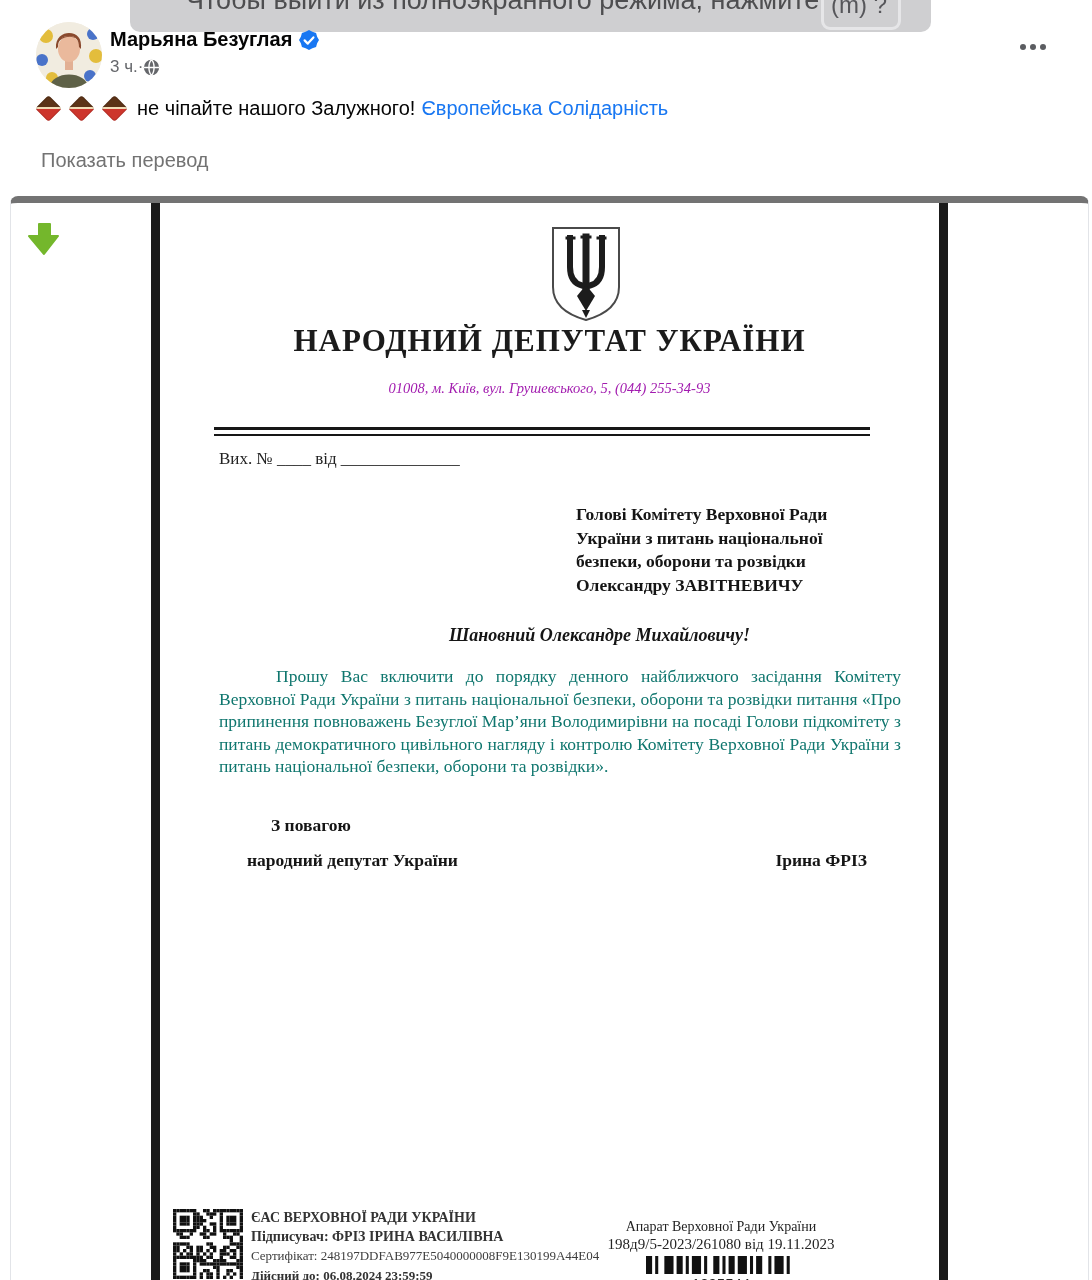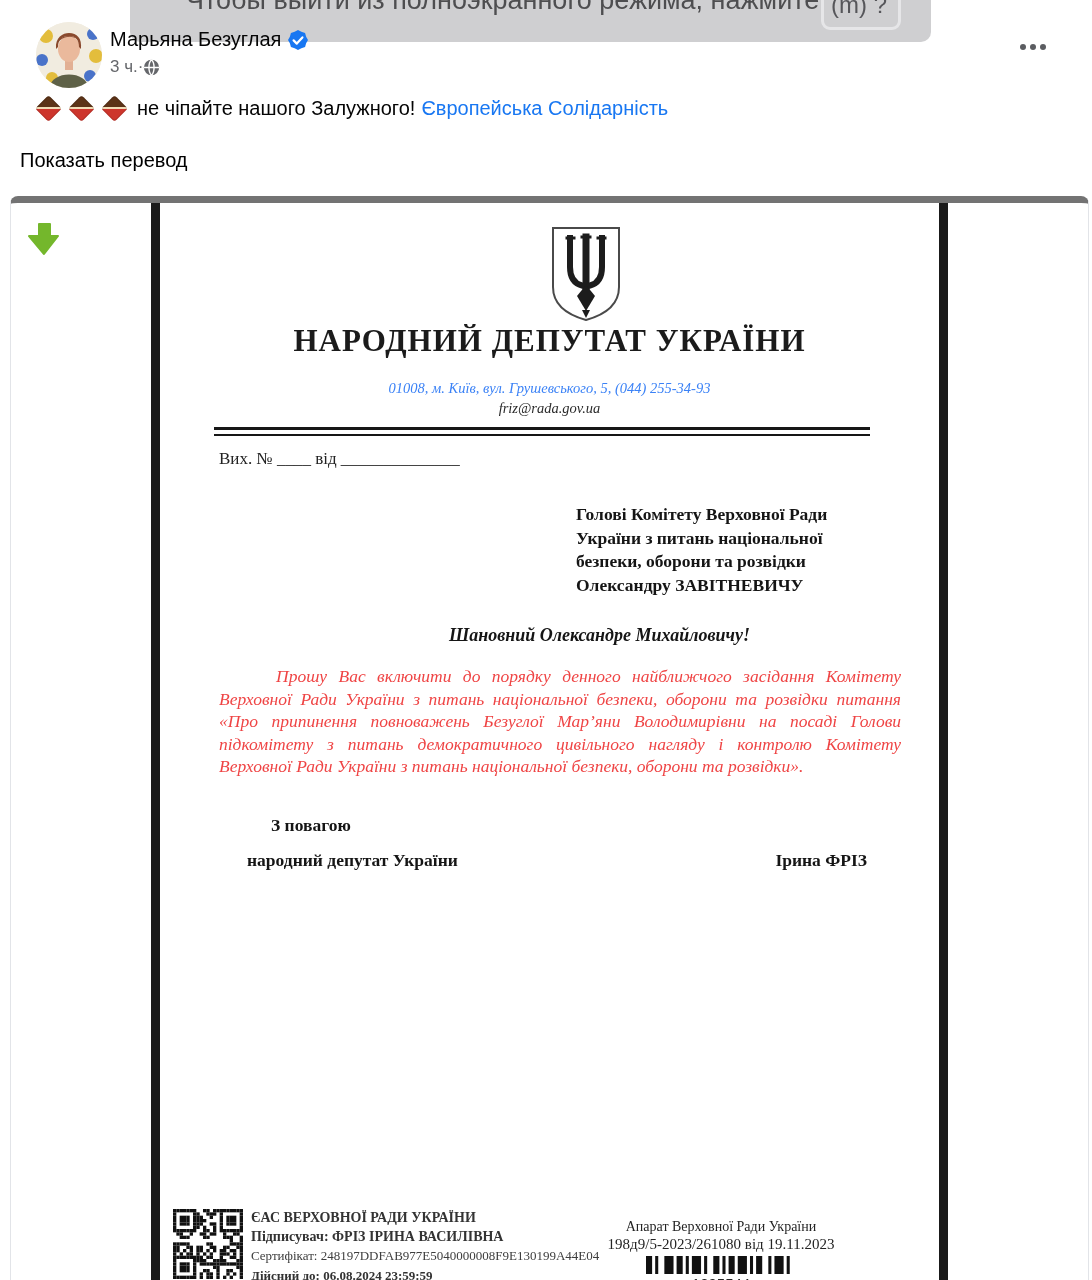--- a/index.html
+++ b/index.html
@@ -1,75 +1,75 @@
 <!DOCTYPE html>
 <html><head>
 <meta charset="utf-8">
 <style>
   html,body{margin:0;padding:0;background:#fff;}
   .screen{position:relative;width:1092px;height:1280px;background:#fff;overflow:hidden;
           font-family:"Liberation Sans",sans-serif;-webkit-font-smoothing:antialiased;}
   .sr-only{position:absolute;width:1px;height:1px;overflow:hidden;clip:rect(0 0 0 0);}
 
   
-  .fs-banner{position:absolute;left:130px;top:0;width:801px;height:42px;background:#cfcfd1;
+  .fs-banner{position:absolute;left:130px;top:0;width:801px;height:32px;background:#cfcfd1;
              border-radius:0 0 10px 10px;overflow:hidden;}
   .fs-banner-text{position:absolute;left:56px;top:-15px;font-size:27px;font-weight:500;
                   color:#4e4e50;white-space:nowrap;}
   .fs-key{position:absolute;right:30px;top:-20px;width:74px;height:44px;
           border:3px solid #e6e6e8;border-radius:9px;}
   .fs-key-text{position:absolute;left:7px;top:8px;font-size:24px;color:#56565a;white-space:nowrap;}
 
   
   .avatar{position:absolute;left:36px;top:22px;width:66px;height:66px;border-radius:50%;
           overflow:hidden;background:#f3efe4;}
   .author-row{position:absolute;left:110px;top:28px;display:flex;align-items:center;gap:7px;}
-  .author-name{font-size:20px;font-weight:400;color:#050505;}
+  .author-name{font-size:20px;font-weight:700;color:#050505;}
   .meta-row{position:absolute;left:110px;top:57px;display:flex;align-items:center;
             font-size:17px;color:#65676B;}
   .more-btn{position:absolute;left:1014px;top:38px;display:flex;gap:4px;padding:6px;cursor:pointer;}
   .more-btn i{width:6px;height:6px;border-radius:50%;background:#5b5d61;}
 
   
   .message{position:absolute;left:36px;top:97px;display:flex;align-items:center;font-size:20px;color:#050505;}
   .choc{width:19px;height:19px;margin:0 11px 0 3px;transform:rotate(45deg);border-radius:3px;
         background:linear-gradient(135deg,#5c3317 0 45%,#f0dcb6 45% 51%,#cd352c 51% 100%);
         box-shadow:inset 0 0 0 1px rgba(0,0,0,.15);}
   .msg-text{margin-left:2px;}
   .msg-link{color:#1877F2;margin-left:6px;cursor:pointer;}
-  .translate{position:absolute;left:20px;top:149px;font-size:20px;color:#000000;cursor:pointer;}
+  .translate{position:absolute;left:41px;top:149px;font-size:20px;color:#737373;cursor:pointer;}
 
   
   .attachment{position:absolute;left:10px;top:196px;width:1077px;height:1084px;background:#fff;
               border-top:7px solid #737373;border-left:1px solid #e2e4e8;border-right:1px solid #e2e4e8;border-radius:8px;}
   .arrow-annot{position:absolute;left:16px;top:20px;}
   .strip{position:absolute;top:0;width:9px;height:100%;background:#1a1a1a;}
   .strip.left{left:140px;} .strip.right{left:928px;}
   .shade{position:absolute;left:0;bottom:0;width:100%;height:6px;
          background:linear-gradient(to bottom,rgba(0,0,0,0),rgba(0,0,0,.18));}
 
   
   .page{position:absolute;left:149px;top:0;width:779px;height:1084px;
         font-family:"Liberation Serif",serif;color:#1f1f1f;}
   .emblem{position:absolute;left:386px;top:22px;}
   .doc-title{position:absolute;left:0;top:120px;width:100%;text-align:center;
              font-size:31px;font-weight:700;letter-spacing:1px;color:#1b1b1b;}
   .doc-address{position:absolute;left:0;top:177px;width:100%;text-align:center;
-               font-style:italic;font-size:14.5px;color:#3b82f6;}
+               font-style:italic;font-size:14.5px;color:#a21caf;}
   .doc-email{position:absolute;left:0;top:197px;width:100%;text-align:center;
              font-style:italic;font-size:14.5px;color:#2c2c2c;}
   .doc-rule{position:absolute;left:54px;top:224px;width:656px;height:4px;
             border-top:3px solid #171717;border-bottom:2px solid #171717;}
   .doc-ref{position:absolute;left:59px;top:246px;font-size:17px;color:#222;}
   .doc-recipient{position:absolute;left:416px;top:300px;font-size:17.5px;font-weight:700;
                  line-height:23.5px;color:#151515;}
   .doc-salutation{position:absolute;left:100px;top:422px;width:679px;text-align:center;
                   font-size:18px;font-weight:700;font-style:italic;color:#151515;}
   .doc-body{position:absolute;left:59px;top:462px;width:682px;font-size:17.5px;line-height:22.5px;
-            text-align:justify;text-indent:57px;color:#ef4444;font-style:italic;}
+            text-align:justify;text-indent:57px;color:#0f766e;}
   .doc-closing{position:absolute;left:111px;top:612px;font-size:17.5px;font-weight:700;color:#151515;}
   .doc-signer{position:absolute;left:87px;top:647px;width:620px;display:flex;
               justify-content:space-between;font-size:17.5px;font-weight:700;color:#151515;}
   .stamp-qr{position:absolute;left:13px;top:1006px;}
   .stamp-text{position:absolute;left:91px;top:1007px;color:#333;}
   .stamp-l1{font-size:14px;font-weight:700;margin-bottom:3px;}
   .stamp-l2{font-size:14px;font-weight:700;margin-bottom:3px;}
   .stamp-l3{font-size:13px;color:#3d3d3d;margin-bottom:4px;}
   .stamp-l4{font-size:13px;font-weight:700;}
   .reg{position:absolute;left:430px;top:1016px;width:262px;text-align:center;color:#242424;}
@@ -159,21 +159,20 @@
           <path d="M24,13 V42 C24,54 30,59 36,60.5" stroke-width="6"></path>
           <path d="M56,13 V42 C56,54 50,59 44,60.5" stroke-width="6"></path>
           <path d="M21,13 h7 M52,13 h7 M36,12 h8" stroke-width="3"></path>
         </g>
         <path d="M40,60 L49,71 L40,86 L31,71 Z" fill="#1c1c1c"></path>
         <path d="M36,85 L40,93 L44,85 Z" fill="#1c1c1c"></path>
       </svg>
 
       <div class="doc-title">НАРОДНИЙ ДЕПУТАТ УКРАЇНИ</div>
       <div class="doc-address">01008, м. Київ, вул. Грушевського, 5, (044) 255-34-93</div>
-      <div class="doc-email">friz@rada.gov.ua</div>
       <div class="doc-rule"></div>
 
       <div class="doc-ref">Вих. № ____  від ______________</div>
 
       <div class="doc-recipient">
         <div>Голові Комітету Верховної Ради</div>
         <div>України з питань національної</div>
         <div>безпеки, оборони та розвідки</div>
         <div>Олександру ЗАВІТНЕВИЧУ</div>
       </div>

